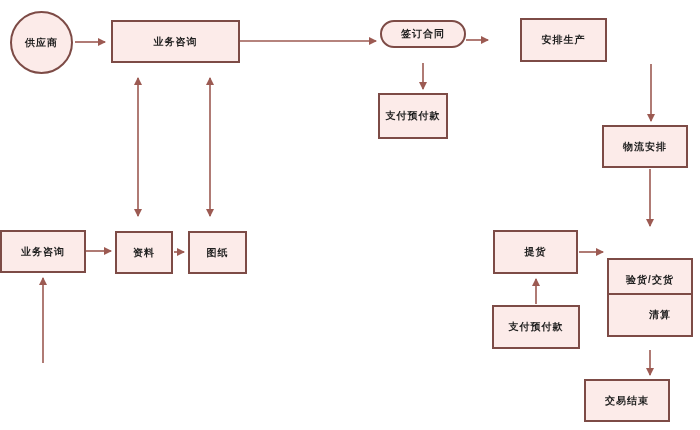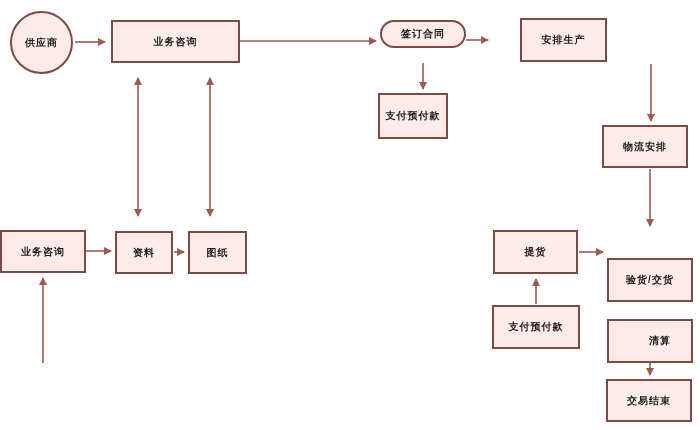--- a/index.html
+++ b/index.html
@@ -72,19 +72,19 @@
 
   <div class="node circle" style="left:10px;  top:11px;  width:63px;  height:63px;">供应商</div>
   <div class="node" style="left:111px; top:20px;  width:129px; height:43px;">业务咨询</div>
   <div class="node" style="left:380px; top:20px;  width:86px;  height:28px;border-radius:19px;">签订合同</div>
   <div class="node" style="left:520px; top:18px;  width:87px;  height:44px;">安排生产</div>
   <div class="node" style="left:378px; top:93px;  width:70px;  height:46px;">支付预付款</div>
   <div class="node" style="left:602px; top:125px; width:86px;  height:43px;">物流安排</div>
   <div class="node" style="left:607px; top:230px; width:86px;  height:44px;margin-top:28px;">验货/交货</div>
   <div class="node" style="left:493px; top:230px; width:85px;  height:44px;">提货</div>
   <div class="node" style="left:492px; top:305px; width:88px;  height:44px;">支付预付款</div>
-  <div class="node" style="left:607px; top:319px; width:86px;  height:44px;padding-left:20px;">清算</div>
-  <div class="node" style="left:606px; top:379px; width:86px;  height:43px;">交易结束</div>
+  <div class="node" style="left:607px; top:293px; width:86px;  height:44px;padding-left:20px;">清算</div>
+  <div class="node" style="left:584px; top:379px; width:86px;  height:43px;">交易结束</div>
   <div class="node" style="left:0px;   top:230px; width:86px;  height:43px;">业务咨询</div>
   <div class="node" style="left:188px; top:231px; width:59px;  height:43px;">图纸</div>
   <div class="node" style="left:115px; top:231px; width:58px;  height:43px;">资料</div>
 
 </div>
 
 </body></html>

